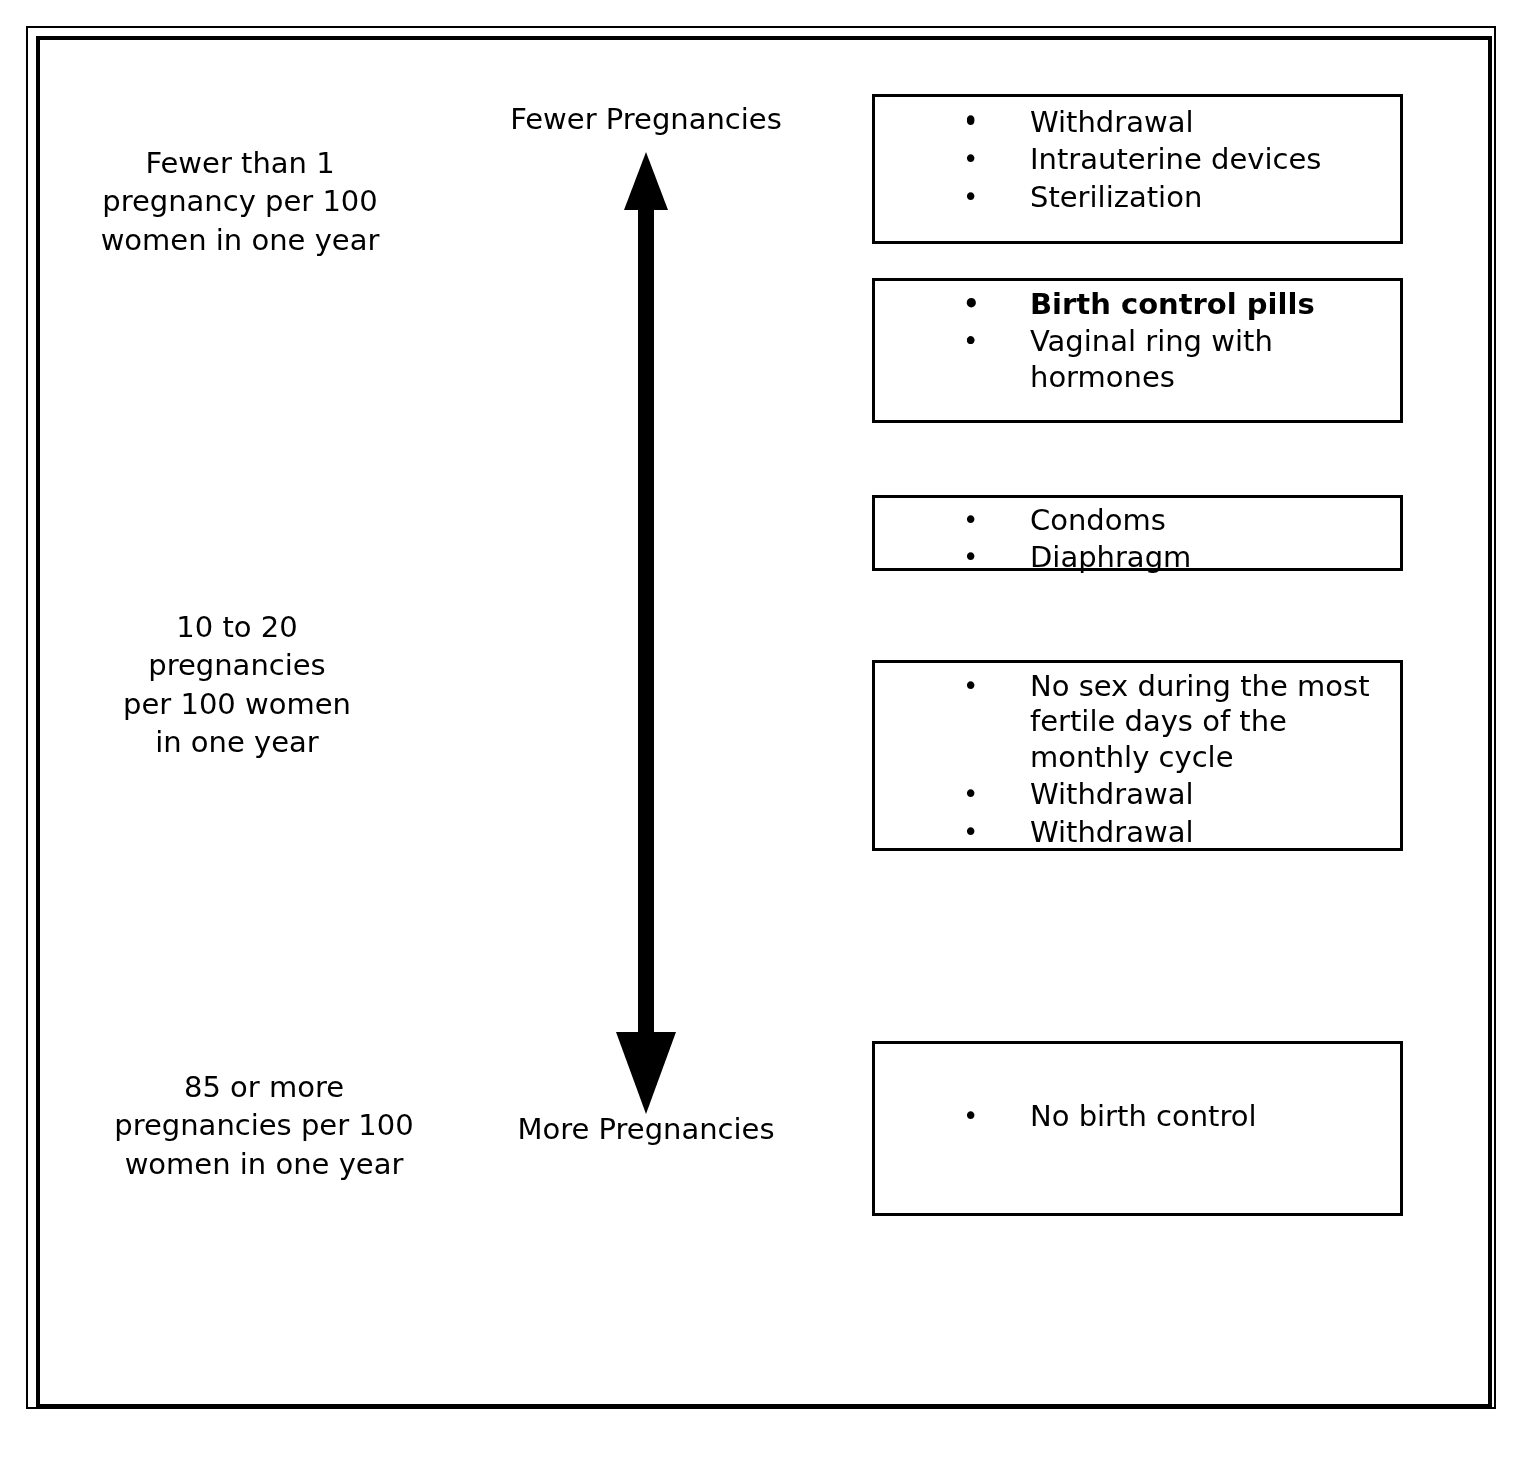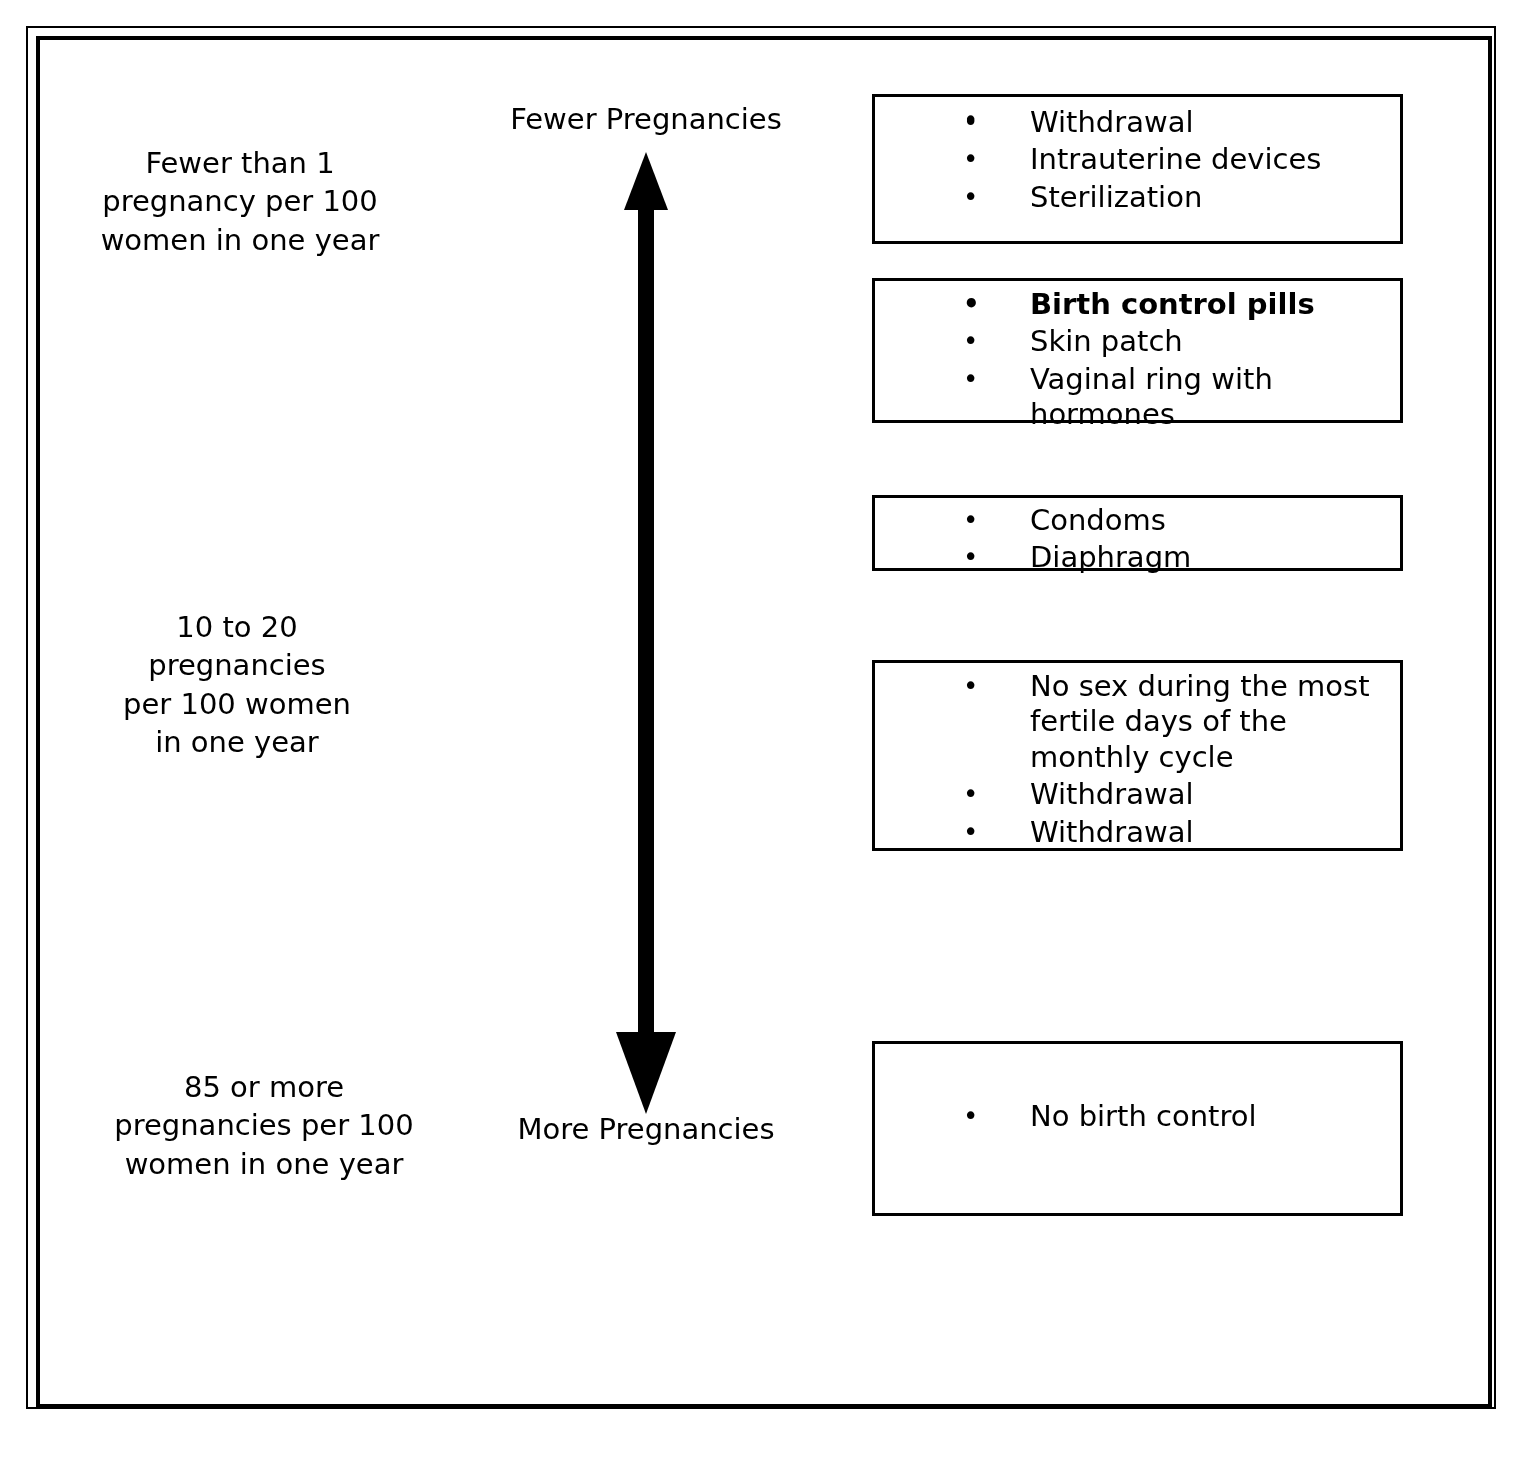--- a/index.html
+++ b/index.html
@@ -171,21 +171,20 @@
   </div>
 
   <div class="method-box box-2">
     <ul class="method-list">
       <li class="method-item bold">
         <span class="bullet">•</span>
         <span class="label">Birth control pills</span>
       </li>
       <li class="method-item">
         <span class="bullet">•</span>
-        <span class="label">Skin patch</span>
       </li>
       <li class="method-item">
         <span class="bullet">•</span>
         <span class="label">Vaginal ring with hormones</span>
       </li>
     </ul>
   </div>
 
   <div class="method-box box-3">
     <ul class="method-list">

